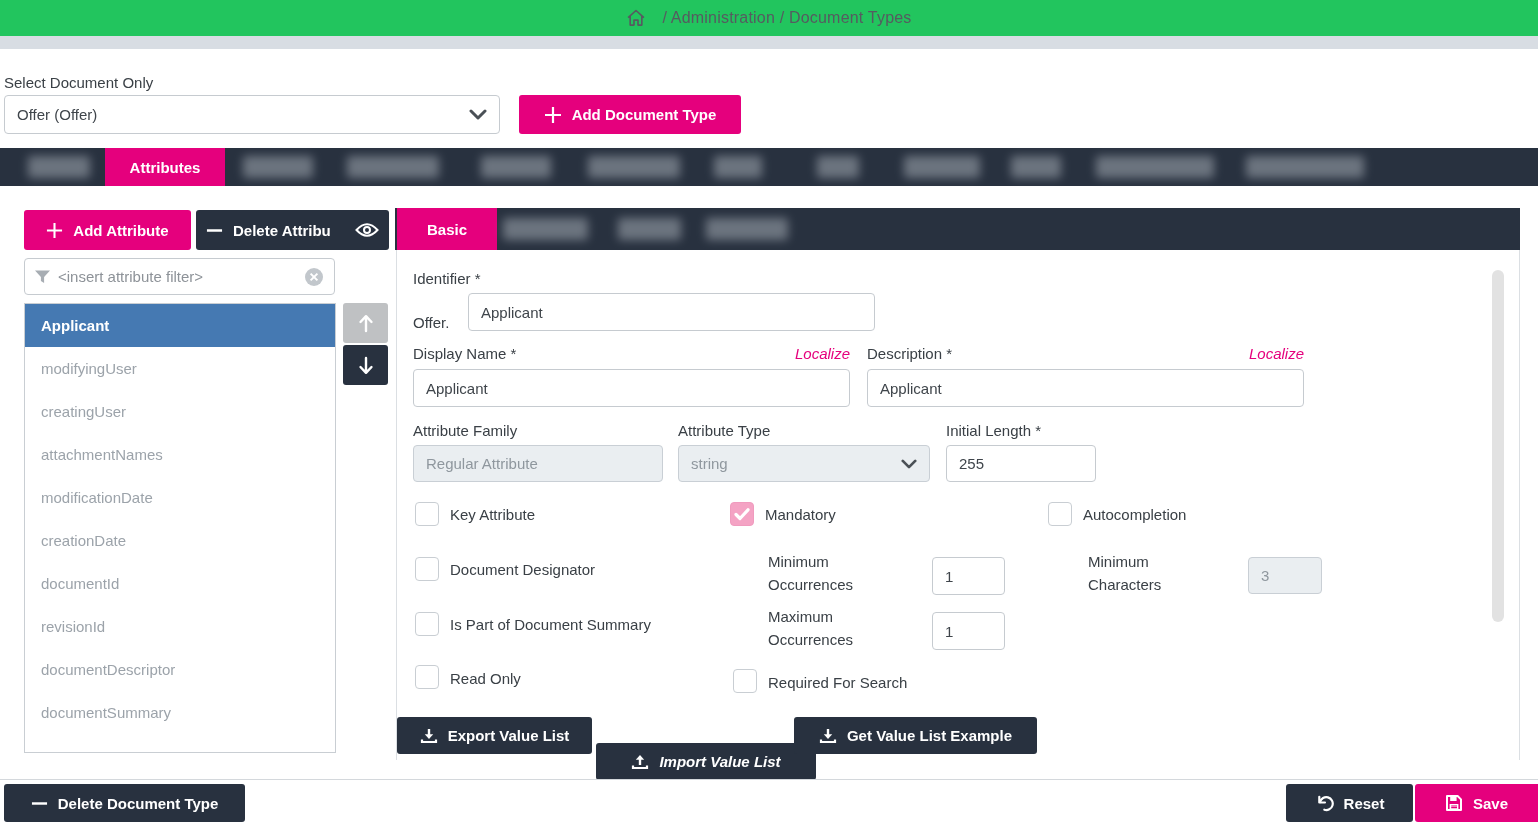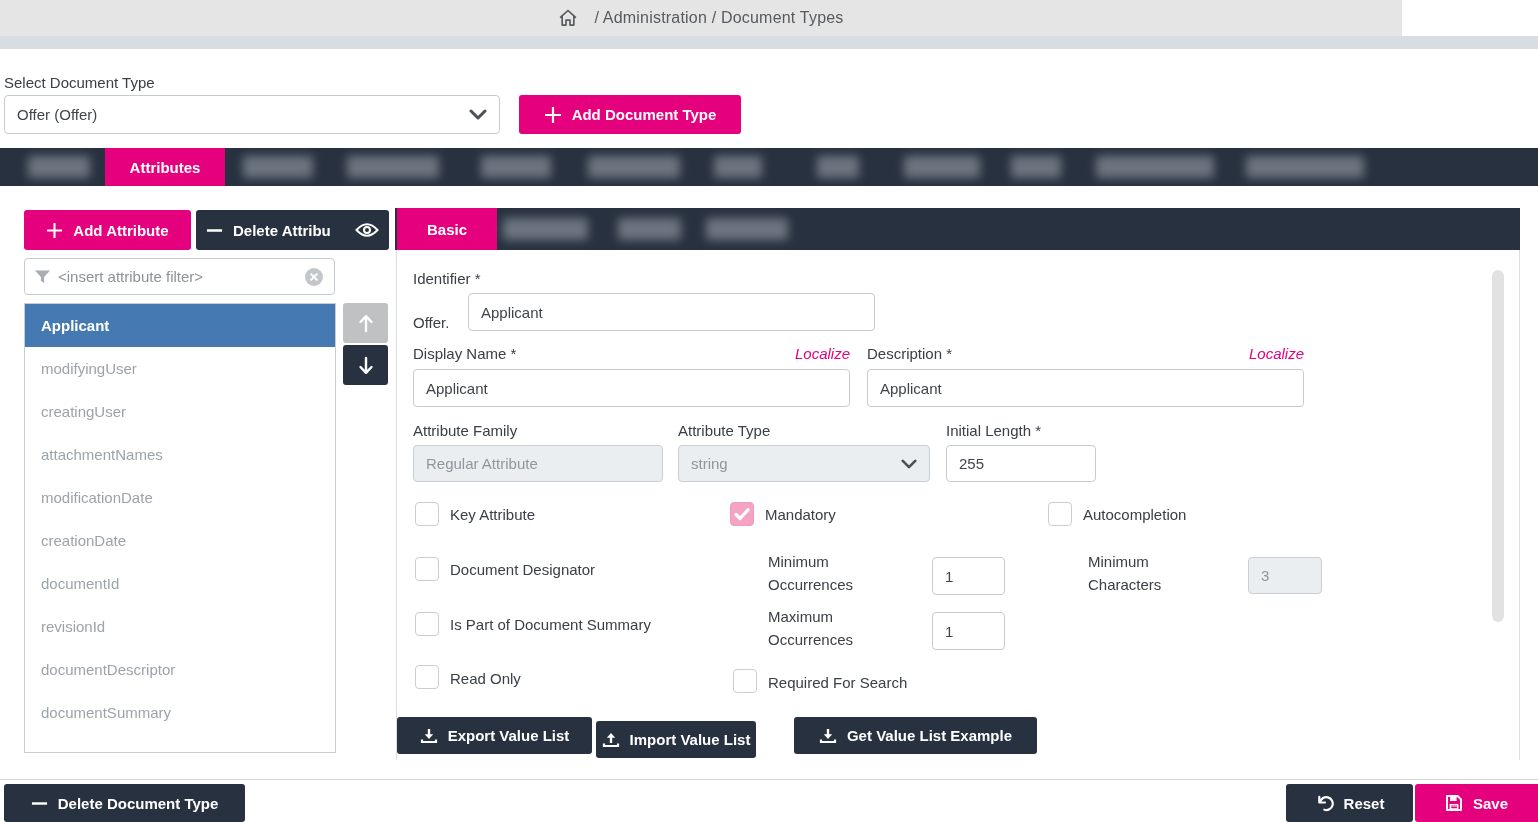--- a/index.html
+++ b/index.html
@@ -1,22 +1,22 @@
 <!DOCTYPE html>
 <html><head>
 <meta charset="utf-8">
 <style>
   * { margin:0; padding:0; box-sizing:border-box; }
   html,body { width:1538px; height:822px; overflow:hidden; background:#fff;
               font-family:"Liberation Sans", sans-serif; }
   #root { position:relative; width:1538px; height:822px; background:#fff; }
 
   
-  .header-bar { position:absolute; left:0; top:0; width:1402px; height:36px;
-    background:#e5e5e5; display:flex; align-items:center; justify-content:center; gap:16px; }
+  .header-bar { position:absolute; left:0; top:0; width:1538px; height:36px;
+    background:#22c55e; display:flex; align-items:center; justify-content:center; gap:16px; }
   .breadcrumb-text { font-size:16px; color:#565B60; letter-spacing:.2px; }
   .sub-strip { position:absolute; left:0; top:36px; width:1538px; height:13px; background:#D8DDE3; }
 
   .section-label { position:absolute; font-size:15px; color:#3A4046; }
 
   
   .input, .select {
     position:absolute; background:#fff; border:1px solid #C6CBD0; border-radius:4px;
     font-size:15px; color:#3F454B; display:flex; align-items:center; padding:0 12px;
     font-family:"Liberation Sans", sans-serif; }
@@ -82,21 +82,21 @@
   <div class="header-bar">
     <span>
       <svg width="20" height="20" viewBox="0 0 24 24">
           <path d="M2.5 11.5 L12 3 L21.5 11.5 M5 10 V20.5 H9.6 V14.6 H14.4 V20.5 H19 V10" fill="none" stroke="#565B60" stroke-width="2" stroke-linejoin="round"></path>
         </svg>
     </span>
     <span class="breadcrumb-text">/ Administration / Document Types</span>
   </div>
   <div class="sub-strip"></div>
 
-  <div class="section-label" style="left:4px; top:74px;">Select Document Type</div>
+  <div class="section-label" style="left:4px; top:74px;">Select Document Only</div>
 
   <div class="select" style="left:4px; top:95px; width:496px; height:39px;">
     <span>Offer (Offer)</span>
     <span class="chev">
       <svg width="18" height="11" viewBox="0 0 18 11">
           <path d="M2 2 L9 9 L16 2" fill="none" stroke="#4A5056" stroke-width="3" stroke-linecap="round" stroke-linejoin="round"></path>
         </svg>
     </span>
   </div>
 
@@ -301,21 +301,21 @@
   <div class="btn btn-dark" style="left:397px; top:717px; width:195px; height:37px;">
     <span>
       <svg width="18" height="16" viewBox="0 0 18 16">
           <path d="M9 1 V7" stroke="#fff" stroke-width="2.4"></path>
           <path d="M4.8 6.3 H13.2 L9 11 Z" fill="#fff"></path>
           <path d="M2 11.5 V14 H16 V11.5" fill="none" stroke="#fff" stroke-width="2.2"></path>
         </svg>
     </span>
     <span>Export Value List</span>
   </div>
-  <div class="btn btn-dark" style="left:596px; top:721px; width:160px; height:37px;">
+  <div class="btn btn-dark" style="left:596px; top:743px; width:220px; height:37px;font-style:italic;">
     <span>
       <svg width="18" height="16" viewBox="0 0 18 16">
           <path d="M9 11 V5" stroke="#fff" stroke-width="2.4"></path>
           <path d="M4.8 5.8 H13.2 L9 1 Z" fill="#fff"></path>
           <path d="M2 11.5 V14 H16 V11.5" fill="none" stroke="#fff" stroke-width="2.2"></path>
         </svg>
     </span>
     <span>Import Value List</span>
   </div>
   <div class="btn btn-dark" style="left:794px; top:717px; width:243px; height:37px;">

